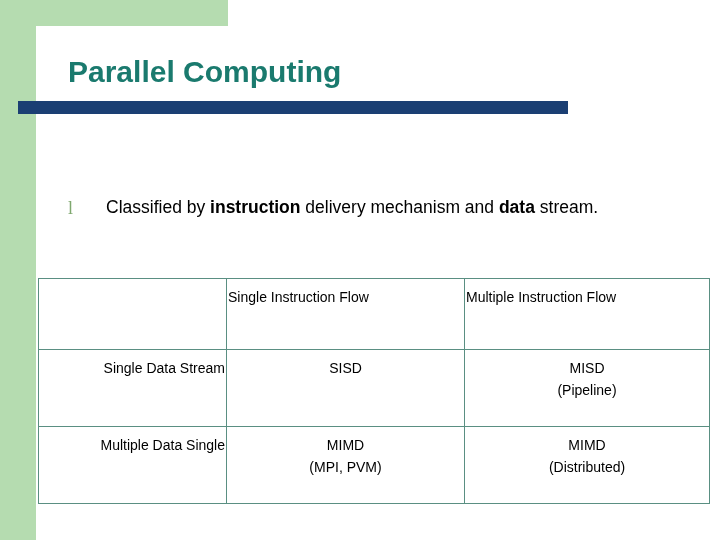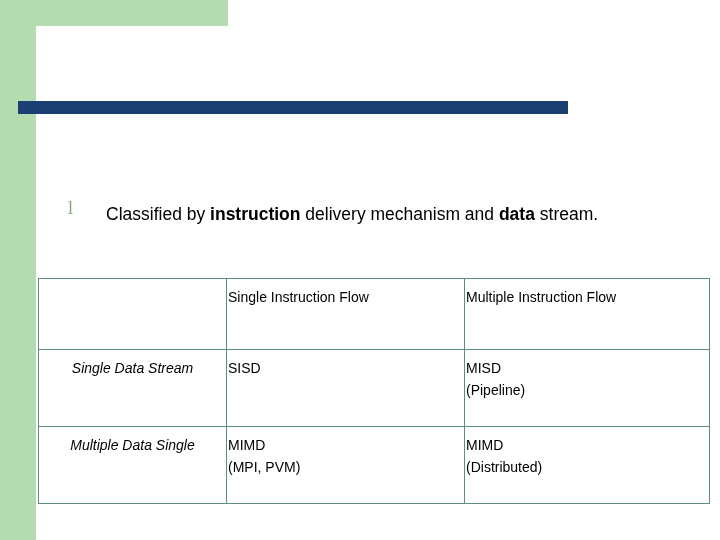--- a/index.html
+++ b/index.html
@@ -69,21 +69,20 @@
     color: #7fa86f;
     font-family: "Liberation Serif", serif;
     line-height: 24px;
     padding-top: 2px;
   }
   .bullet-text {
     font-size: 17.5px;
     color: #000000;
     line-height: 27px;
     flex: 1;
-    margin-top: 7px;
   }
   .bullet-text b {
     font-weight: bold;
   }
   table.matrix {
     position: absolute;
     left: 38px;
     top: 278px;
     width: 664px;
     border-collapse: collapse;
@@ -100,26 +99,26 @@
   td.col-head {
     width: 185px;
   }
   td.col-mid {
     width: 235px;
   }
   td.col-right {
     width: 242px;
   }
   td.center {
+    text-align: center;
     vertical-align: middle;
   }
   td.rowlabel {
-    text-align: center;
+    text-align: right;
     vertical-align: middle;
-    font-style: italic;
   }
   td.blank {
     border-top-color: #ffffff;
     border-left-color: #ffffff;
   }
   .cell-sub {
     display: block;
   }
   .h-row td {
     height: 56px;
@@ -129,20 +128,21 @@
   }
 </style>
 </head>
 <body>
 
 <div class="slide">
 
   <div class="band-left"></div>
   <div class="band-top"></div>
 
+  <div class="title">Parallel Computing</div>
   <div class="title-rule"></div>
 
   <div class="bullet-row">
     <div class="bullet-marker">l</div>
     <div class="bullet-text"><span>Classified by </span><b>instruction</b><span> delivery mechanism and </span><b>data</b><span> stream.</span></div>
   </div>
 
   <table class="matrix">
     <tbody>
         <tr class="h-row">

